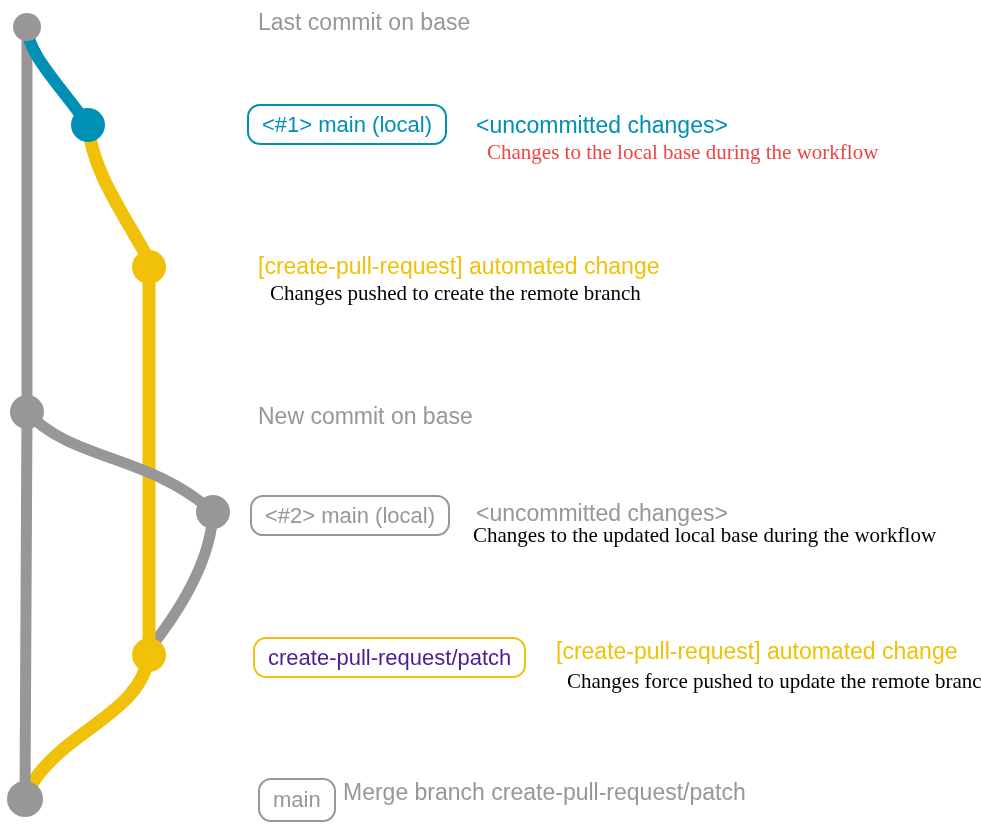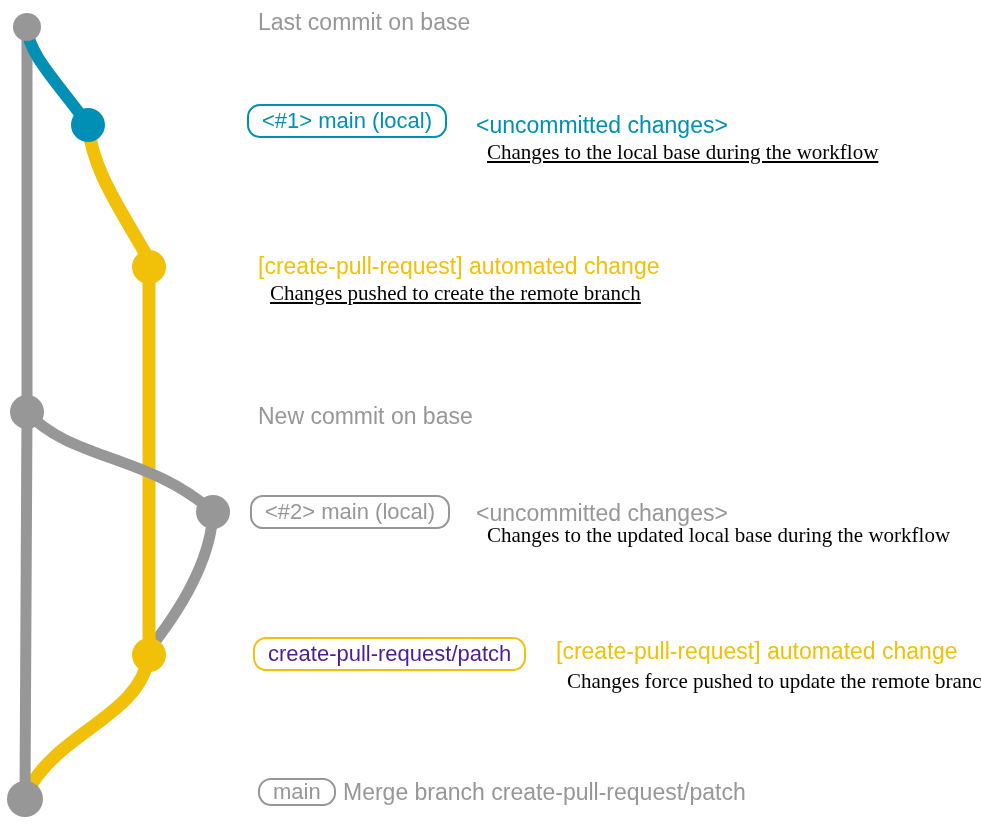--- a/index.html
+++ b/index.html
@@ -30,45 +30,45 @@
   .desc {
     font-family: "Liberation Serif", serif;
     font-size: 21px;
     line-height: 25px;
   }
   .pill {
     position: absolute;
     display: flex;
     align-items: center;
     justify-content: center;
-    height: 34px;
+    height: 41px;
     padding: 0 13px;
     box-sizing: border-box;
     border: 2px solid;
     border-radius: 13px;
     font-size: 22px;
     line-height: 1;
     white-space: nowrap;
     background: #ffffff;
   }
   
   #r1-label { left: 258px; top: 9px; }
   #r2-pill  { left: 247px; top: 104px; }
   #r2-title { left: 476px; top: 112px; }
   #r2-desc  { left: 487px; top: 140px; }
   #r3-title { left: 258px; top: 253px; }
-  #r3-desc  { left: 270px; top: 281px; text-decoration: underline; }
+  #r3-desc  { left: 270px; top: 281px; }
   #r4-label { left: 258px; top: 394px; }
   #r5-pill  { left: 250px; top: 495px; }
   #r5-title { left: 476px; top: 500px; }
-  #r5-desc  { left: 487px; top: 523px; }
+  #r5-desc  { left: 473px; top: 523px; }
   #r6-pill  { left: 253px; top: 637px; }
   #r6-title { left: 556px; top: 638px; }
   #r6-desc  { left: 567px; top: 669px; }
-  #r7-pill  { left: 258px; top: 778px; height: 28px; }
+  #r7-pill  { left: 258px; top: 778px; height: 44px; }
   #r7-label { left: 343px; top: 779px; }
 </style>
 </head>
 <body>
 
 <svg id="graph-svg" width="981" height="827" viewBox="0 0 981 827">
   <g fill="none" stroke-linecap="round">
 
     <path stroke-width="11" d="M 213 512 C 211 560 180 610 151 647" stroke="#979797"></path>
 
@@ -92,21 +92,21 @@
     <circle cx="25" cy="799" r="18" fill="#979797"></circle>
   </g>
 </svg>
 
 <div id="r1-label" class="txt label" style="color: rgb(151, 151, 151); text-align: center;">Last commit on base</div>
 
 <div id="r2-pill" class="pill" style="color: rgb(0, 143, 181); border-color: rgb(0, 143, 181);">
   <span>&lt;#1&gt; main (local)</span>
 </div>
 <div id="r2-title" class="txt title" style="color: rgb(0, 143, 181);">&lt;uncommitted changes&gt;</div>
-<div id="r2-desc" class="txt desc" style="color: #000000; text-decoration: underline;">Changes to the local base during the workflow</div>
+<div id="r2-desc" class="txt desc" style="color: #ef4444;">Changes to the local base during the workflow</div>
 
 <div id="r3-title" class="txt title" style="color: rgb(241, 193, 9);">[create-pull-request] automated change</div>
 <div id="r3-desc" class="txt desc" style="color: rgb(0, 0, 0);">Changes pushed to create the remote branch</div>
 
 <div id="r4-label" class="txt label" style="color: rgb(151, 151, 151); margin-top: 9px;">New commit on base</div>
 
 <div id="r5-pill" class="pill" style="color: rgb(151, 151, 151); border-color: rgb(151, 151, 151);">
   <span>&lt;#2&gt; main (local)</span>
 </div>
 <div id="r5-title" class="txt title" style="color: rgb(151, 151, 151);">&lt;uncommitted changes&gt;</div>

